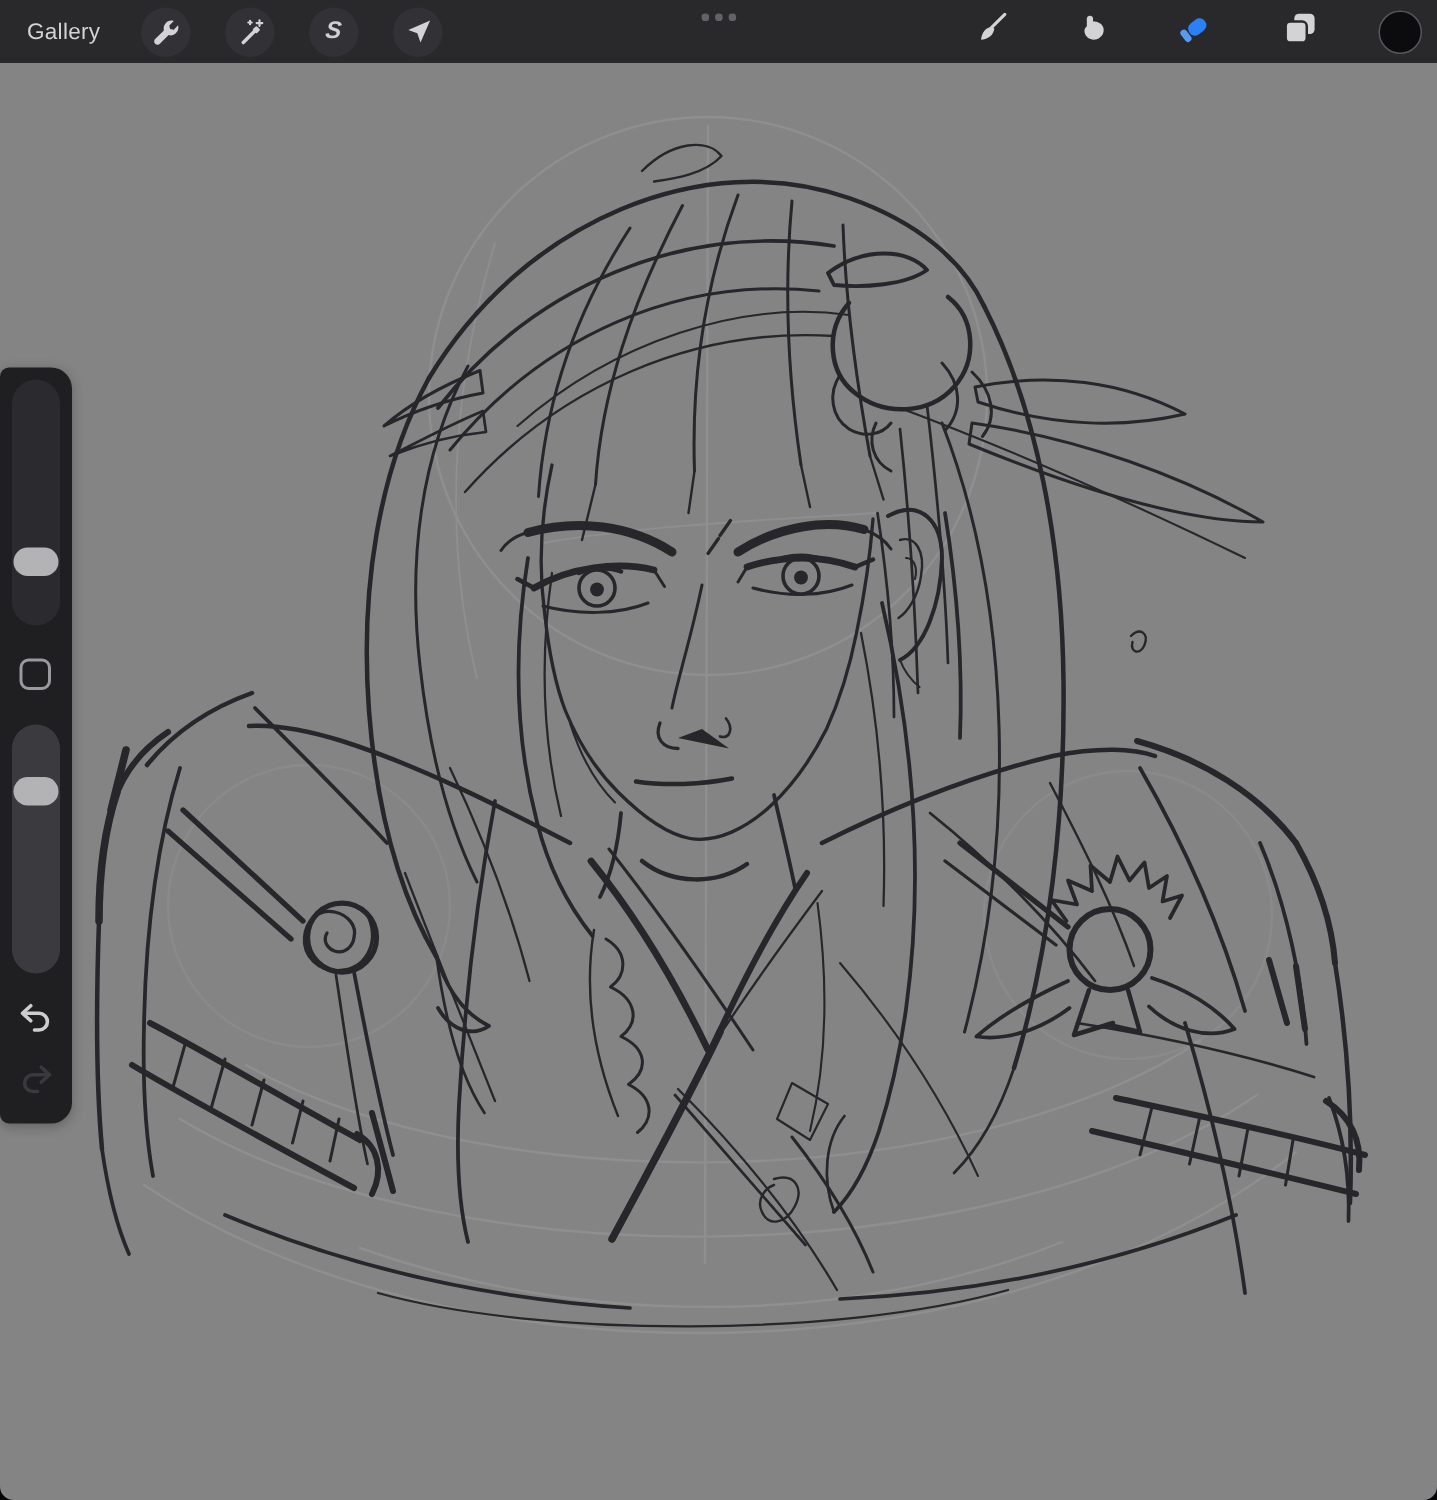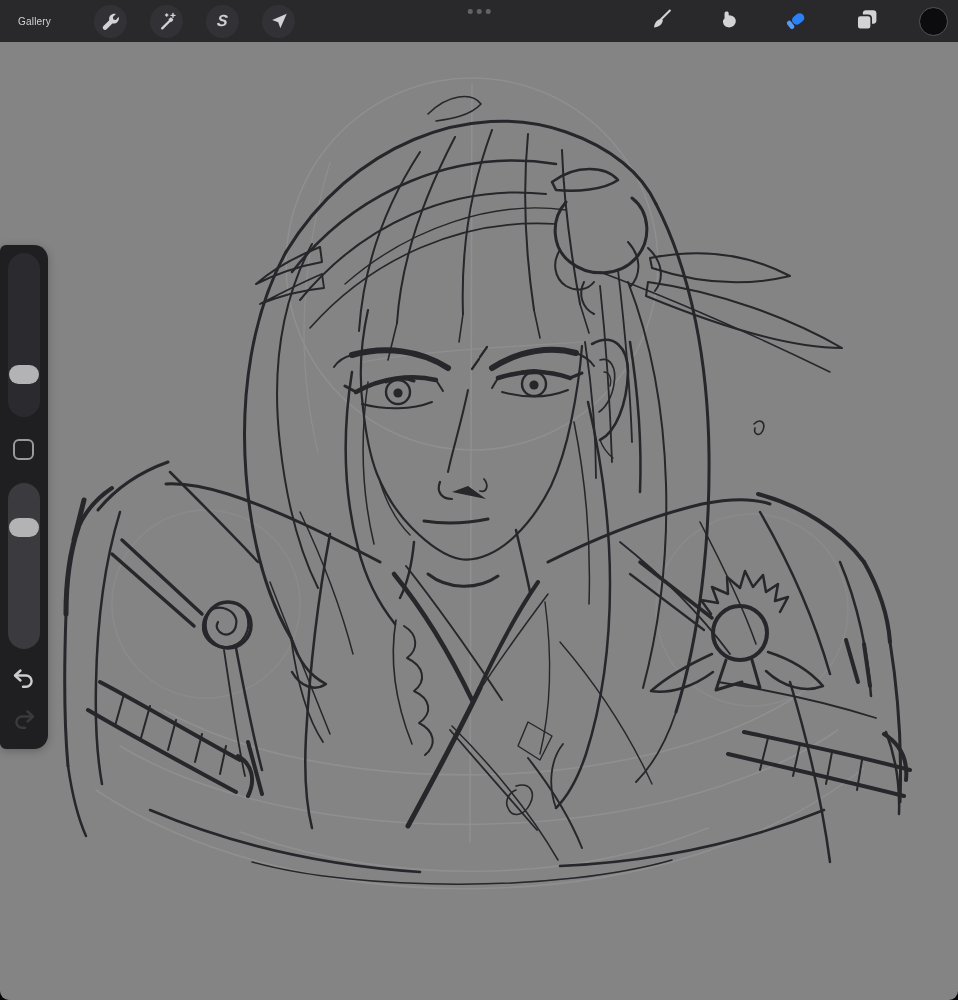--- a/index.html
+++ b/index.html
@@ -6,21 +6,21 @@
     --accent:#2a80f6; --topbar-bg:#29292c; --btn-bg:#323236; --icon:#d3d3d6;
     --canvas:#848484; --ink:#26262b; --guide:#9a9a9a; --sidebar:#1f1f22;
   }
   *{box-sizing:border-box; margin:0; padding:0;}
   html,body{width:958px;height:1000px;overflow:hidden;}
   body{background:#060608; font-family:"Liberation Sans",sans-serif; position:relative;}
 
   
   .topbar{position:absolute;top:0;left:0;width:958px;height:42px;background:var(--topbar-bg);z-index:10;}
   .gallery{position:absolute;left:18px;top:0;height:42px;display:flex;align-items:center;
-    color:var(--icon);font-size:10px;letter-spacing:.2px;cursor:default;}
+    color:var(--icon);font-size:15px;letter-spacing:.2px;cursor:default;}
   .circle-btn{position:absolute;top:4.5px;width:33px;height:33px;border-radius:50%;
     background:var(--btn-bg);display:flex;align-items:center;justify-content:center;}
   .circle-btn svg{display:block;}
   .s-glyph{color:#cfcfd2;font-weight:700;font-size:16px;font-style:italic;transform:skewX(-6deg);line-height:1;}
   .dots{position:absolute;left:50%;top:9px;transform:translateX(-50%);display:flex;gap:4.5px;}
   .dots i{width:4.5px;height:4.5px;border-radius:50%;background:#636367;display:block;}
   .flat-btn{position:absolute;top:8px;width:26px;height:26px;display:flex;align-items:center;justify-content:center;}
   .color-swatch{position:absolute;top:6.5px;width:29px;height:29px;border-radius:50%;
     background:#0c0c0e;border:1.5px solid #55555a;}
 

